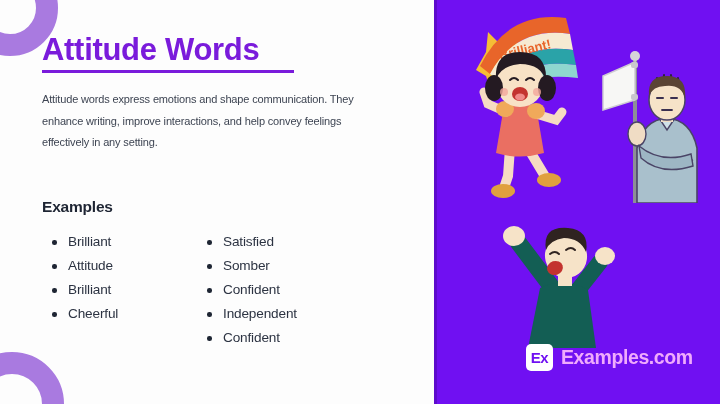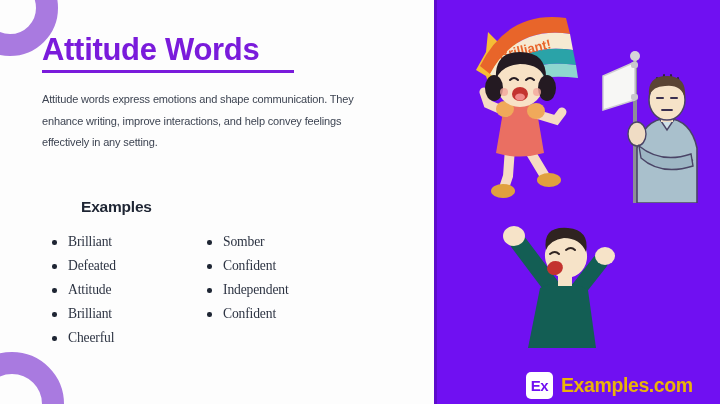--- a/index.html
+++ b/index.html
@@ -59,40 +59,38 @@
     letter-spacing:-0.15px;
   }
 
   #examples-heading {
     position:absolute;
     left:0; top:198px;
     font-size:15.5px;
     font-weight:bold;
     color:#1e2533;
     letter-spacing:-0.2px;
-    margin-left:39px;
   }
 
   .example-col {
     position:absolute;
     top:230px;
     list-style:none;
   }
   #example-col-1 { left:10px; }
   #example-col-2 { left:165px; }
 
   .example-item {
     position:relative;
     font-size:13.6px;
     line-height:24px;
     color:#2c3342;
     padding-left:16px;
     letter-spacing:-0.15px;
     white-space:nowrap;
-    font-family:Liberation Serif, serif;
   }
   .example-item::before {
     content:"";
     position:absolute;
     left:0; top:10px;
     width:4.5px; height:4.5px;
     border-radius:50%;
     background:#1e2533;
   }
 
@@ -111,41 +109,41 @@
   }
 
   
   #illo-girl { position:absolute; left:24px; top:8px; width:130px; height:195px; }
   #illo-flagman { position:absolute; left:165px; top:48px; width:110px; height:155px; }
   #illo-cheer { position:absolute; left:58px; top:218px; width:135px; height:130px; }
 
   
   #logo {
     position:absolute;
-    left:92px; top:372px;
+    left:92px; top:344px;
     display:flex;
     align-items:center;
     gap:8px;
   }
   #logo-mark {
     width:27px; height:27px;
     background:#ffffff;
     border-radius:5px;
     display:flex;
     align-items:center;
     justify-content:center;
     font-size:15px;
     font-weight:bold;
     color:#7010f2;
     letter-spacing:-0.5px;
   }
   #logo-text {
     font-size:19.5px;
     font-weight:bold;
-    color:#eab308;
+    color:#f0abfc;
     letter-spacing:-0.4px;
   }
 </style>
 </head>
 <body>
 
 <div id="slide">
 
   <div class="ring" id="ring-top"></div>
   <div class="ring" id="ring-bottom"></div>
@@ -154,27 +152,27 @@
 
     <div id="page-title">Attitude Words</div>
     <div id="title-underline"></div>
 
     <p id="intro-text">Attitude words express emotions and shape communication. They enhance writing, improve interactions, and help convey feelings effectively in any setting.</p>
 
     <div id="examples-heading">Examples</div>
 
     <ul class="example-col" id="example-col-1">
       <li class="example-item">Brilliant</li>
-      <li class="example-item">Defeated</li>
       <li class="example-item">Attitude</li>
       <li class="example-item">Brilliant</li>
       <li class="example-item">Cheerful</li>
     </ul>
 
     <ul class="example-col" id="example-col-2">
+      <li class="example-item">Satisfied</li>
       <li class="example-item">Somber</li>
       <li class="example-item">Confident</li>
       <li class="example-item">Independent</li>
       <li class="example-item">Confident</li>
     </ul>
   </div>
 
   <div id="right-panel">
     <div id="panel-edge"></div>
 

